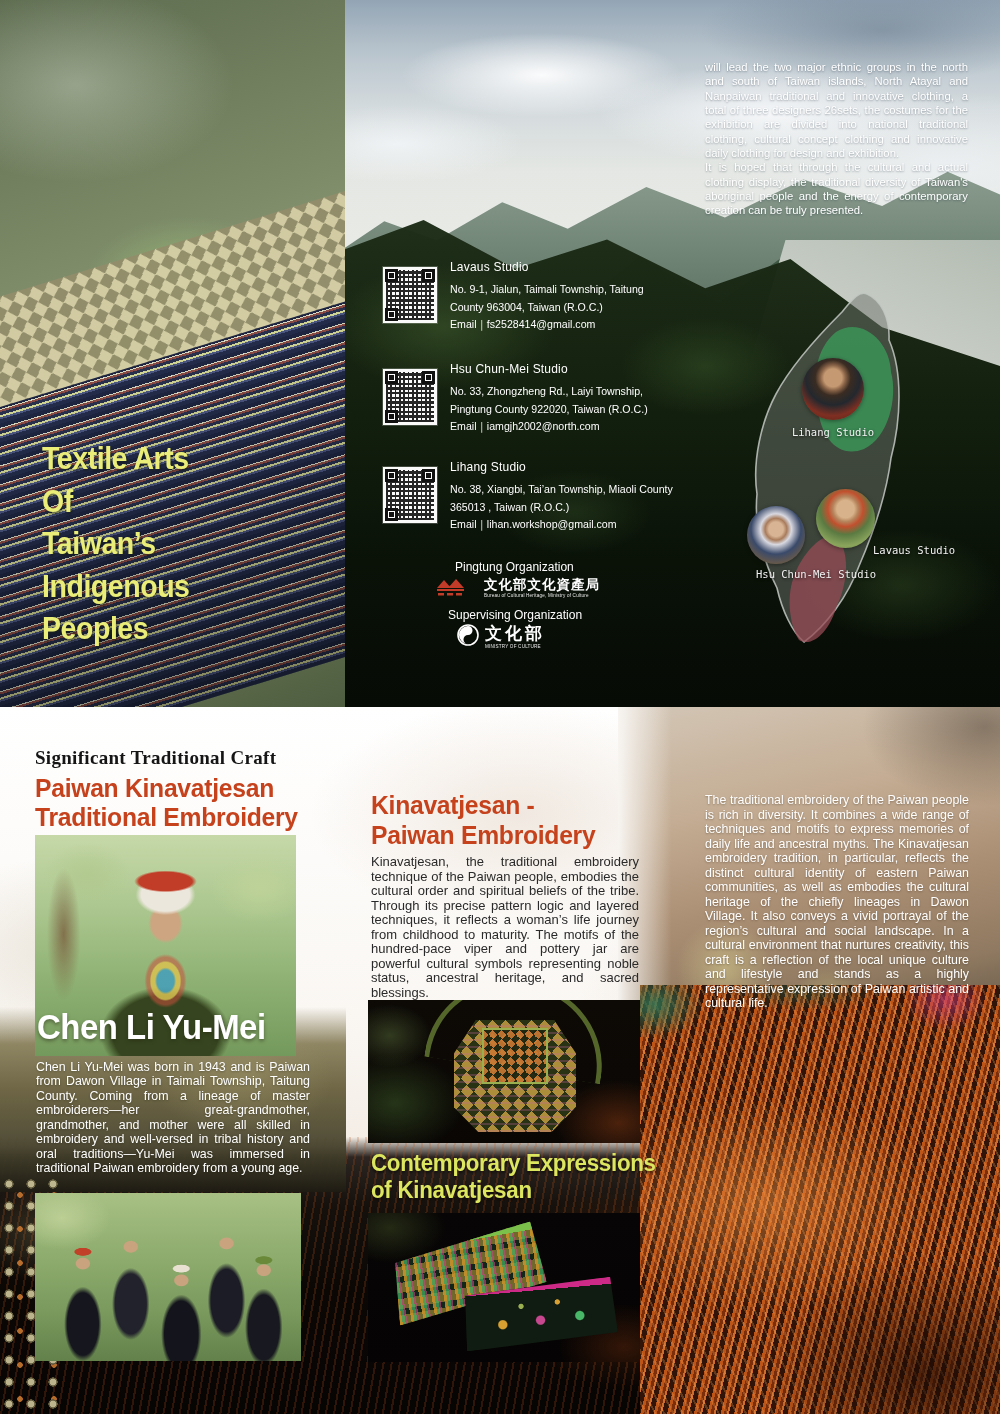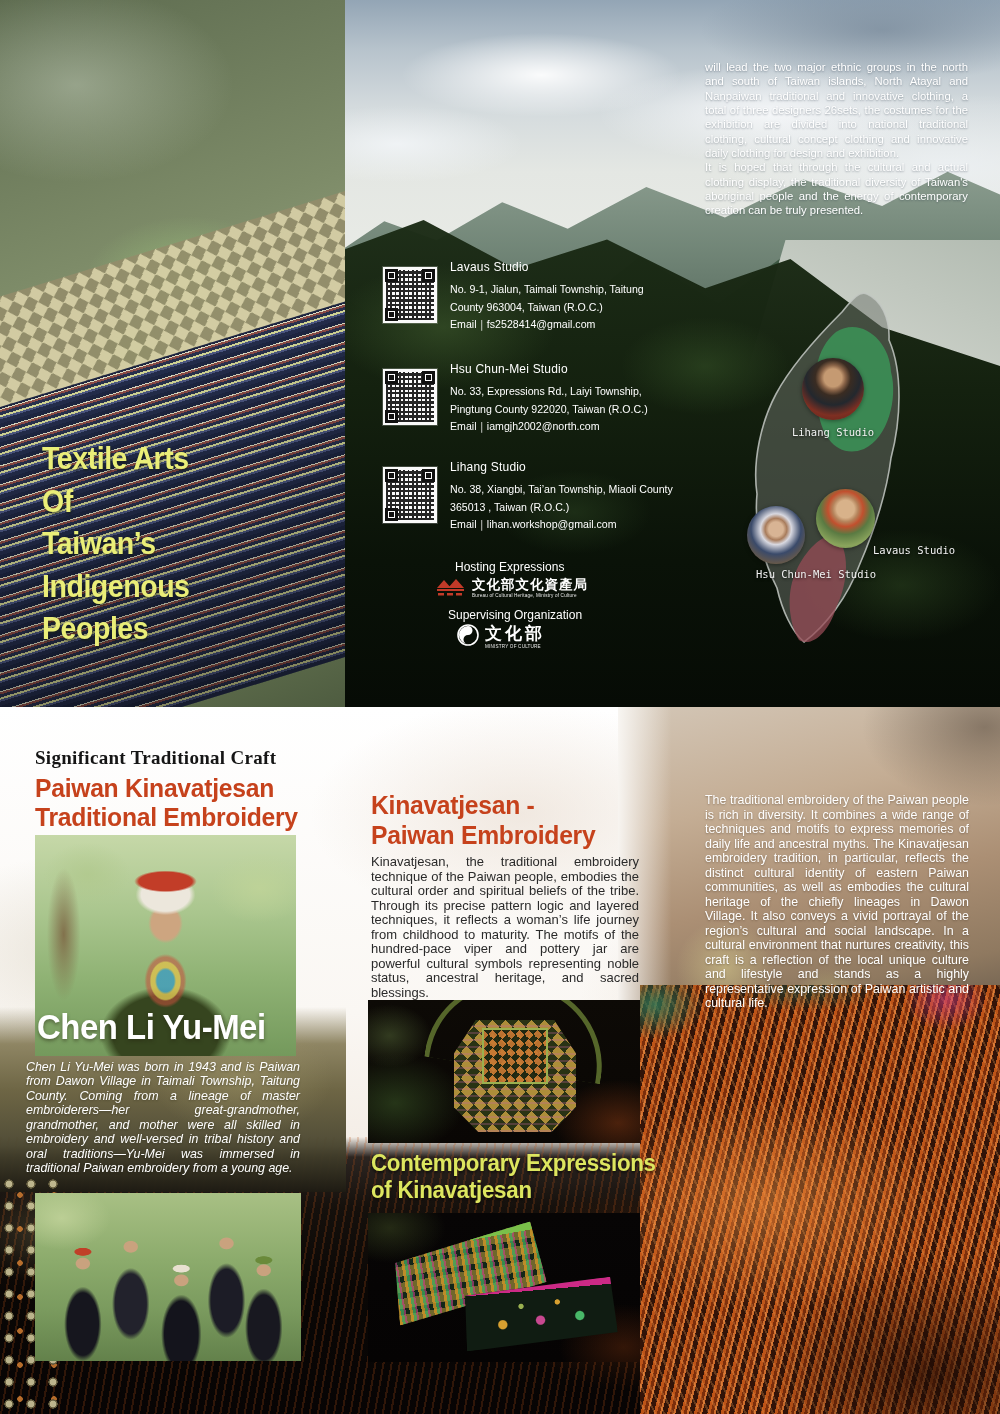--- a/index.html
+++ b/index.html
@@ -69,21 +69,21 @@
     repeating-linear-gradient(0deg,#141414 0 2px,transparent 2px 4px,#141414 4px 7px,transparent 7px 9px,#141414 9px 11px,transparent 11px 14px);}
   .qf{position:absolute;width:13px;height:13px;background:#fff;border:3px solid #111;box-sizing:border-box;}
   .qf::after{content:"";position:absolute;inset:1px;background:#111;}
   .qf.tl{left:2px;top:2px}.qf.tr{right:2px;top:2px}.qf.bl{left:2px;bottom:2px}
   .stxt{margin-left:67px;width:208px;}
   .sname{font-size:12px;margin-bottom:7px;letter-spacing:.2px;}
   .saddr,.semail{font-size:10.6px;line-height:17.6px;white-space:nowrap;}
 
   .org-label{position:absolute;color:#fff;font-size:12px;}
   .host-label{left:110px;top:560px;}
-  .host-logo{position:absolute;left:90px;top:577px;display:flex;gap:5px;align-items:flex-start;}
+  .host-logo{position:absolute;left:90px;top:577px;display:flex;gap:17px;align-items:flex-start;}
   .host-cjk{color:#fff;font-size:13.5px;font-weight:700;letter-spacing:1px;line-height:15px;}
   .org-sub{color:#eaeaea;font-size:4.6px;letter-spacing:.2px;margin-top:1px;}
   .sup-label{left:103px;top:608px;}
   .sup-logo{position:absolute;left:112px;top:624px;display:flex;gap:6px;align-items:center;}
   .sup-cjk{color:#fff;font-size:17px;font-weight:700;letter-spacing:3px;line-height:18px;}
 
   .map-svg{position:absolute;left:395px;top:288px;width:175px;height:360px;}
   .portrait-circle{position:absolute;border-radius:50%;box-shadow:0 1px 4px rgba(0,0,0,.4);}
   .p-lihang{left:457px;top:358px;width:62px;height:62px;background:
     radial-gradient(circle at 50% 32%, #c59a72 0 17%, #8a6448 24%, #3a2c22 34%, #23282e 52%, #7e2f22 72%, #5c2018 100%);}
@@ -143,22 +143,22 @@
     radial-gradient(27px 31px at 50% 40%, #cda580 0 52%, rgba(205,165,128,0) 64%),
     radial-gradient(33px 42px at 50% 66%, rgba(72,160,184,.9) 0 26%, rgba(216,192,80,.85) 32% 44%, rgba(200,80,60,.55) 48% 56%, transparent 64%),
     radial-gradient(88px 64px at 50% 90%, #36451f 0 60%, rgba(54,69,31,0) 74%),
     radial-gradient(24px 95px at 11% 45%, rgba(122,94,62,.8), transparent 70%),
     radial-gradient(70px 50px at 86% 24%, rgba(192,212,152,.8), transparent 70%),
     radial-gradient(62px 46px at 20% 18%, rgba(176,200,140,.75), transparent 70%),
     linear-gradient(180deg,#c6d8a8 0%,#aac68e 35%,#8fb274 65%,#74995c 100%);}
   .artisan-name{position:absolute;left:37px;top:300px;margin:0;color:#fff;font-size:35px;
     font-weight:800;letter-spacing:-.5px;transform:scaleX(.94);transform-origin:left top;
     text-shadow:0 2px 4px rgba(40,40,20,.5);white-space:nowrap;}
-  .bio{position:absolute;left:26px;top:353px;width:274px;color:#fff;font-size:12.4px;
-    line-height:14.45px;text-align:justify;text-shadow:0 1px 2px rgba(30,30,15,.35);font-style:italic;}
+  .bio{position:absolute;left:36px;top:353px;width:274px;color:#fff;font-size:12.4px;
+    line-height:14.45px;text-align:justify;text-shadow:0 1px 2px rgba(30,30,15,.35);}
   .photo-group{left:35px;top:486px;width:266px;height:168px;background:
     radial-gradient(11px 9px at 18% 42%, #c9a27e 0 60%, transparent 70%),
     radial-gradient(11px 9px at 36% 32%, #c9a27e 0 60%, transparent 70%),
     radial-gradient(11px 9px at 55% 52%, #c9a27e 0 60%, transparent 70%),
     radial-gradient(11px 9px at 72% 30%, #c9a27e 0 60%, transparent 70%),
     radial-gradient(11px 9px at 86% 46%, #c9a27e 0 60%, transparent 70%),
     radial-gradient(13px 6px at 18% 35%, #c04028 0 60%, transparent 70%),
     radial-gradient(13px 6px at 55% 45%, #e8e0d0 0 60%, transparent 70%),
     radial-gradient(13px 6px at 86% 40%, #6a8a3a 0 60%, transparent 70%),
     radial-gradient(26px 52px at 18% 78%, #16161e 0 60%, transparent 72%),
@@ -262,41 +262,41 @@
       </div>
 
       <div class="studio s2">
         <div class="qr">
           <i class="qf tl"></i>
           <i class="qf tr"></i>
           <i class="qf bl"></i>
         </div>
         <div class="stxt">
           <div class="sname">Hsu Chun-Mei Studio</div>
-          <div class="saddr">No. 33, Expressions Rd., Laiyi Township,</div>
+          <div class="saddr">No. 33, Zhongzheng Rd., Laiyi Township,</div>
           <div class="saddr">Pingtung County 922020, Taiwan (R.O.C.)</div>
           <div class="semail">Email｜iamgjh2002@north.com</div>
         </div>
       </div>
 
       <div class="studio s3">
         <div class="qr">
           <i class="qf tl"></i>
           <i class="qf tr"></i>
           <i class="qf bl"></i>
         </div>
         <div class="stxt">
           <div class="sname">Lihang Studio</div>
           <div class="saddr">No. 38, Xiangbi, Tai’an Township, Miaoli County</div>
           <div class="saddr">365013 , Taiwan (R.O.C.)</div>
           <div class="semail">Email｜lihan.workshop@gmail.com</div>
         </div>
       </div>
 
-      <div class="org-label host-label">Hosting Expressions</div>
+      <div class="org-label host-label">Pingtung Organization</div>
       <div class="host-logo">
         <span>
           <svg width="32" height="20" viewBox="0 0 32 20">
             <path d="M2 11 L9 3 L16 11 Z M13 11 L21 2 L29 11 Z" fill="#c23a28"></path>
             <rect x="2" y="12" width="27" height="2" fill="#c23a28"></rect>
             <rect x="3" y="16" width="6" height="2.5" fill="#c23a28"></rect>
             <rect x="12" y="16" width="6" height="2.5" fill="#c23a28"></rect>
             <rect x="21" y="16" width="6" height="2.5" fill="#c23a28"></rect>
           </svg>
         </span>

